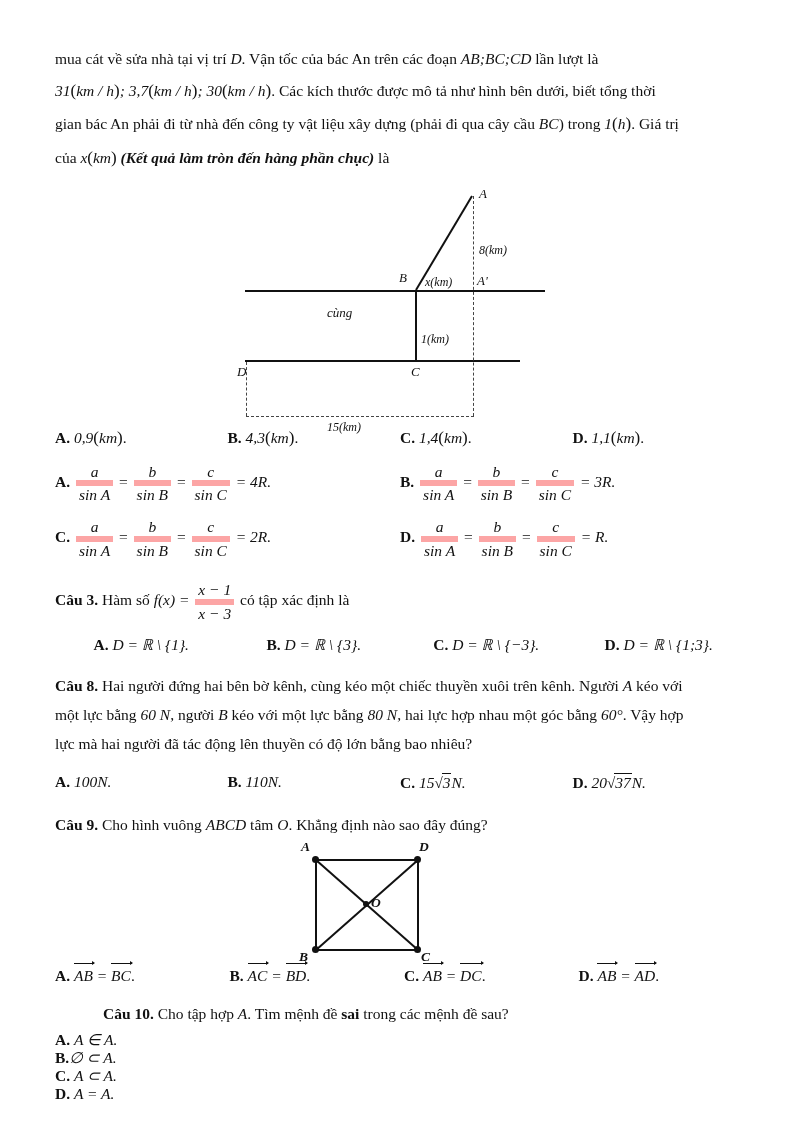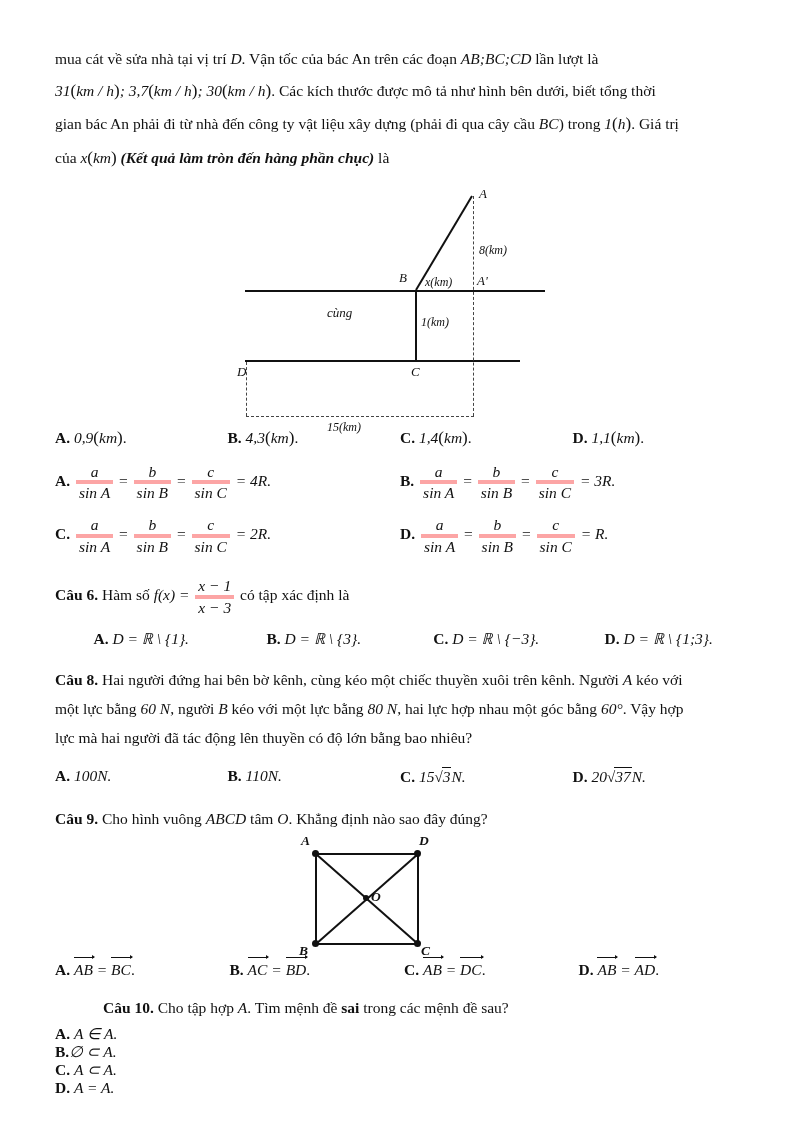--- a/index.html
+++ b/index.html
@@ -42,21 +42,21 @@
   
   .frac {
     display: inline-block;
     vertical-align: middle;
     text-align: center;
     line-height: 1.15;
     font-style: italic;
     margin: 0 2px;
   }
   .frac .num { display: block; padding: 0 3px; }
-  .frac .den { display: block; border-top: 4px solid #fca5a5; padding: 0 3px; }
+  .frac .den { display: block; border-top: 6px solid #fca5a5; padding: 0 3px; }
 
   
   .fig1 {
     position: relative;
     width: 690px;
     height: 252px;
     margin-top: 6px;
   }
   .fig1 .lbl {
     position: absolute;
@@ -209,21 +209,21 @@
 
       <div class="dashed-h" style="left:191px; top:236px; width:228px; height:0;"></div>
 
       <div class="lbl" style="left:424px; top:6px;">A</div>
       <div class="lbl" style="left:344px; top:90px;">B</div>
       <div class="lbl" style="left:422px; top:93px;">A'</div>
       <div class="lbl" style="left:356px; top:184px;">C</div>
       <div class="lbl" style="left:182px; top:184px;">D</div>
       <div class="lbl sm" style="left:424px; top:63px;">8(km)</div>
       <div class="lbl sm" style="left:370px; top:95px;">x(km)</div>
-      <div class="lbl sm" style="left:366px; top:135px;">1(km)</div>
+      <div class="lbl sm" style="left:366px; top:152px;">1(km)</div>
       <div class="lbl sm" style="left:272px; top:240px;">15(km)</div>
       <div class="lbl" style="left:272px; top:125px;">cùng</div>
     </div>
 
     <div class="answers w4" style="margin-top:-4px;">
       <div><span class="bold">A.</span> <span class="mi">0,9</span><span class="paren-big">(</span><span class="it">km</span><span class="paren-big">)</span><span>.</span></div>
       <div><span class="bold">B.</span> <span class="mi">4,3</span><span class="paren-big">(</span><span class="it">km</span><span class="paren-big">)</span><span>.</span></div>
       <div><span class="bold">C.</span> <span class="mi">1,4</span><span class="paren-big">(</span><span class="it">km</span><span class="paren-big">)</span><span>.</span></div>
       <div><span class="bold">D.</span> <span class="mi">1,1</span><span class="paren-big">(</span><span class="it">km</span><span class="paren-big">)</span><span>.</span></div>
     </div>
@@ -254,21 +254,21 @@
       <div>
         <span class="bold">D.</span>
         <span class="frac"><span class="num">a</span><span class="den">sin A</span></span> =
         <span class="frac"><span class="num">b</span><span class="den">sin B</span></span> =
         <span class="frac"><span class="num">c</span><span class="den">sin C</span></span>
         <span class="mi">= R.</span>
       </div>
     </div>
 
     <div class="qline" style="margin-top:14px;">
-      <span class="qnum">Câu 6.</span><span> Hàm số </span><span class="mi">f(x) =</span>
+      <span class="qnum">Câu 3.</span><span> Hàm số </span><span class="mi">f(x) =</span>
       <span class="frac"><span class="num">x − 1</span><span class="den">x − 3</span></span><span> có tập xác định là</span>
     </div>
     <div class="answers w4" style="margin-top:10px;text-align:center;">
       <div><span class="bold">A.</span> <span class="mi">D = ℝ \ {1}.</span></div>
       <div><span class="bold">B.</span> <span class="mi">D = ℝ \ {3}.</span></div>
       <div><span class="bold">C.</span> <span class="mi">D = ℝ \ {−3}.</span></div>
       <div><span class="bold">D.</span> <span class="mi">D = ℝ \ {1;3}.</span></div>
     </div>
 
     <div class="qline" style="margin-top:16px;">

